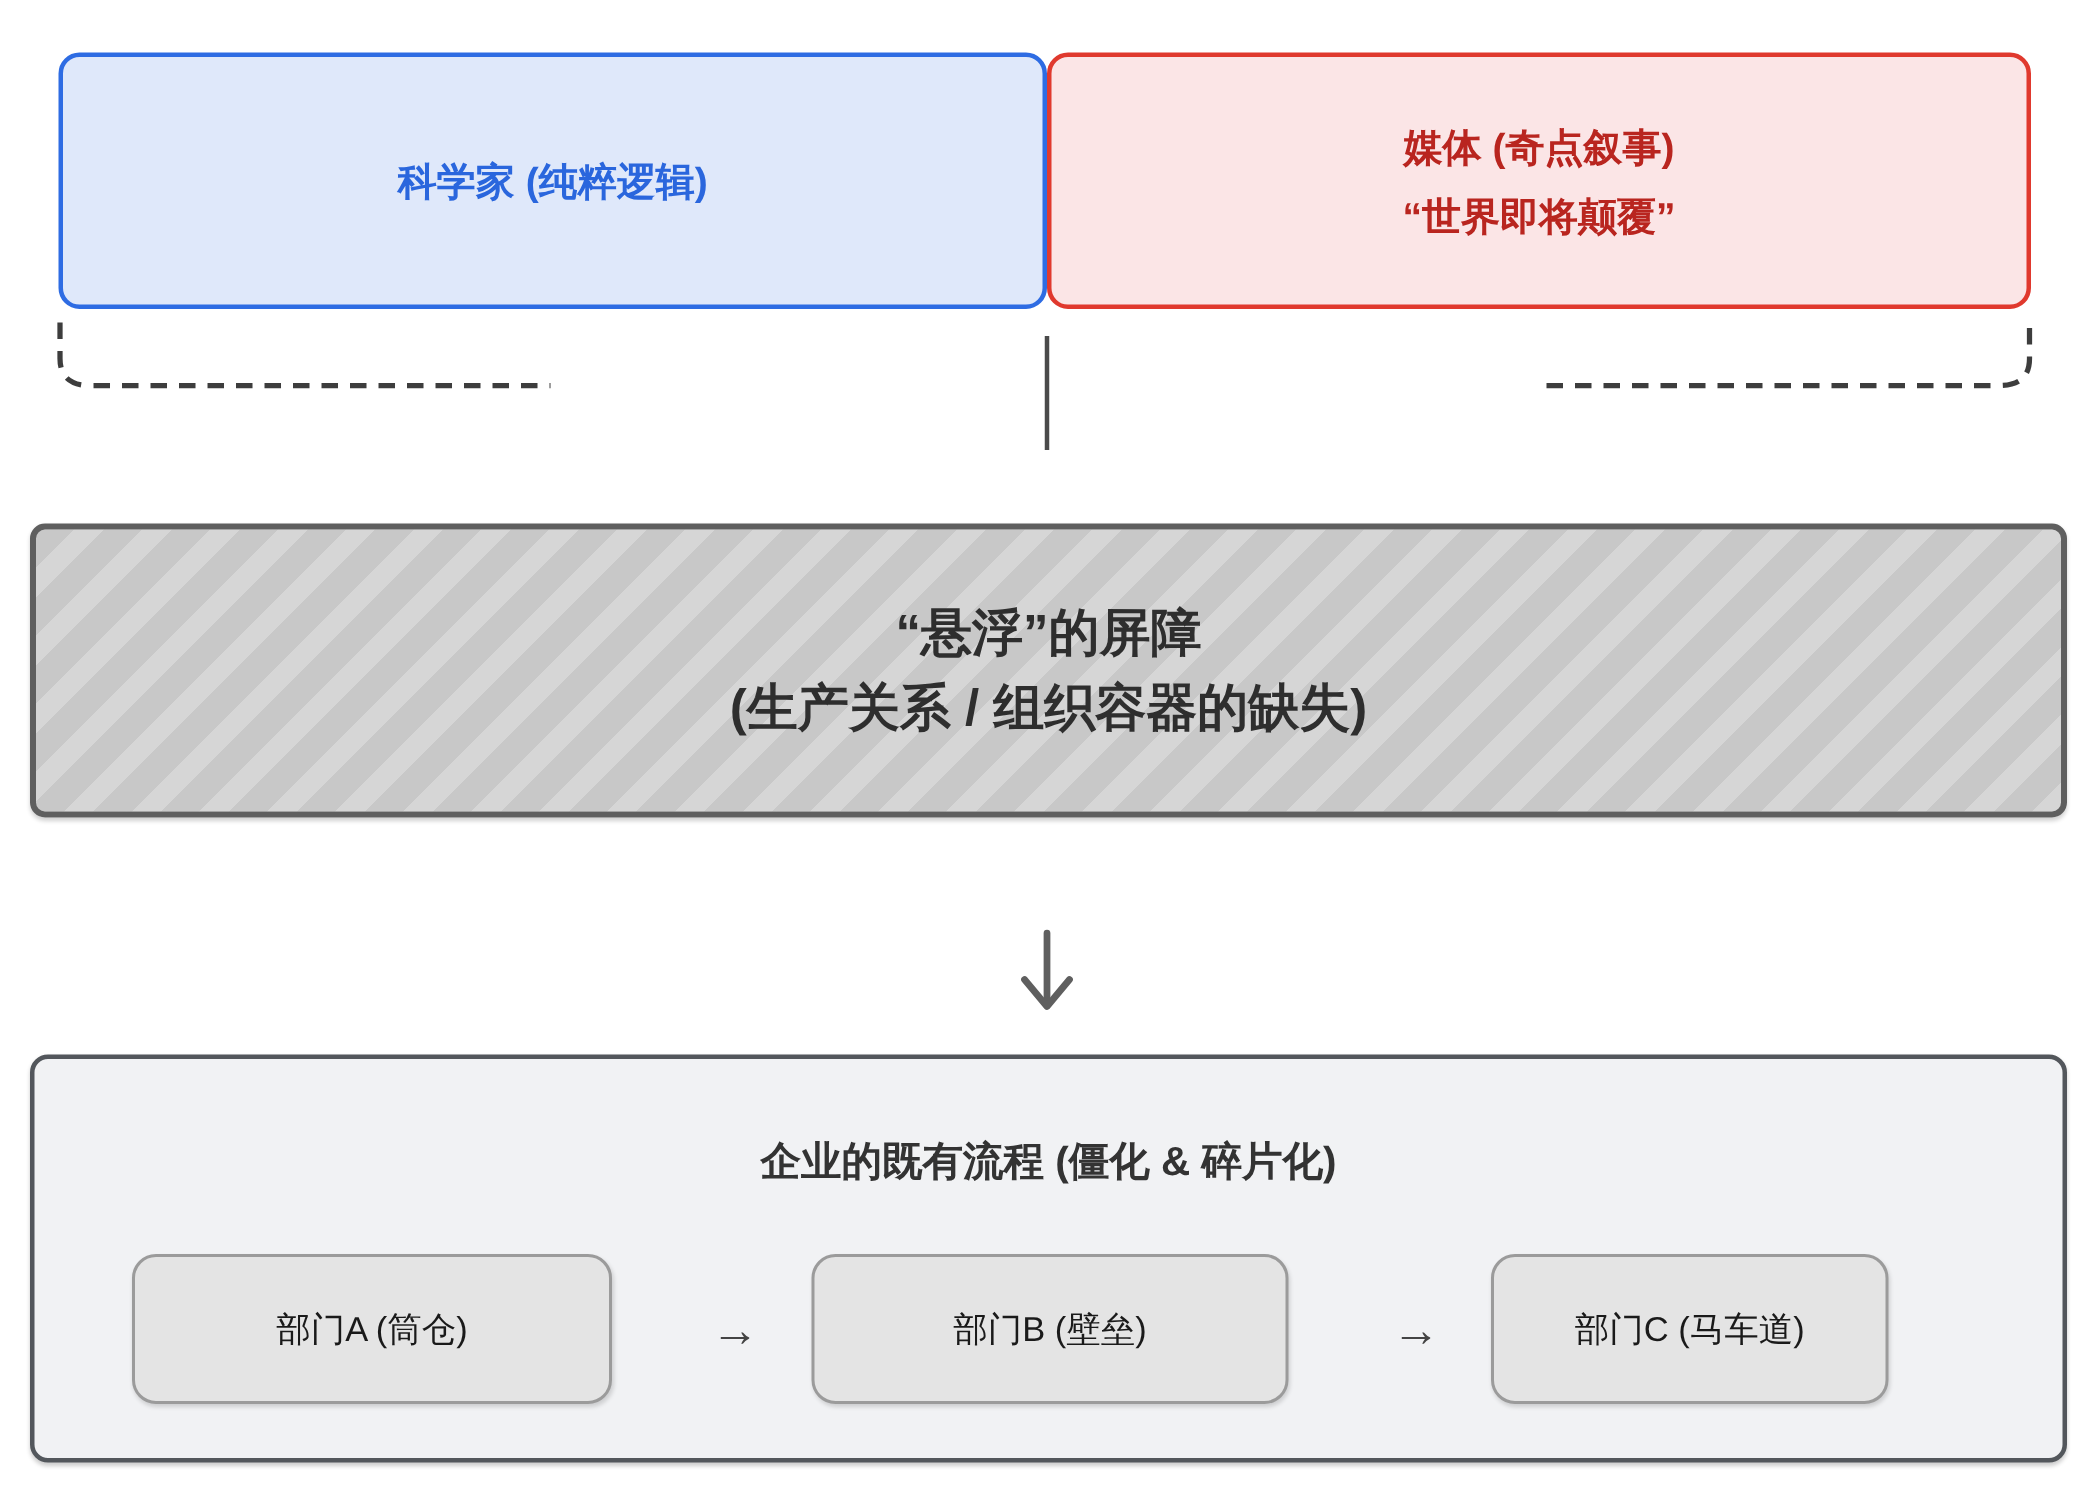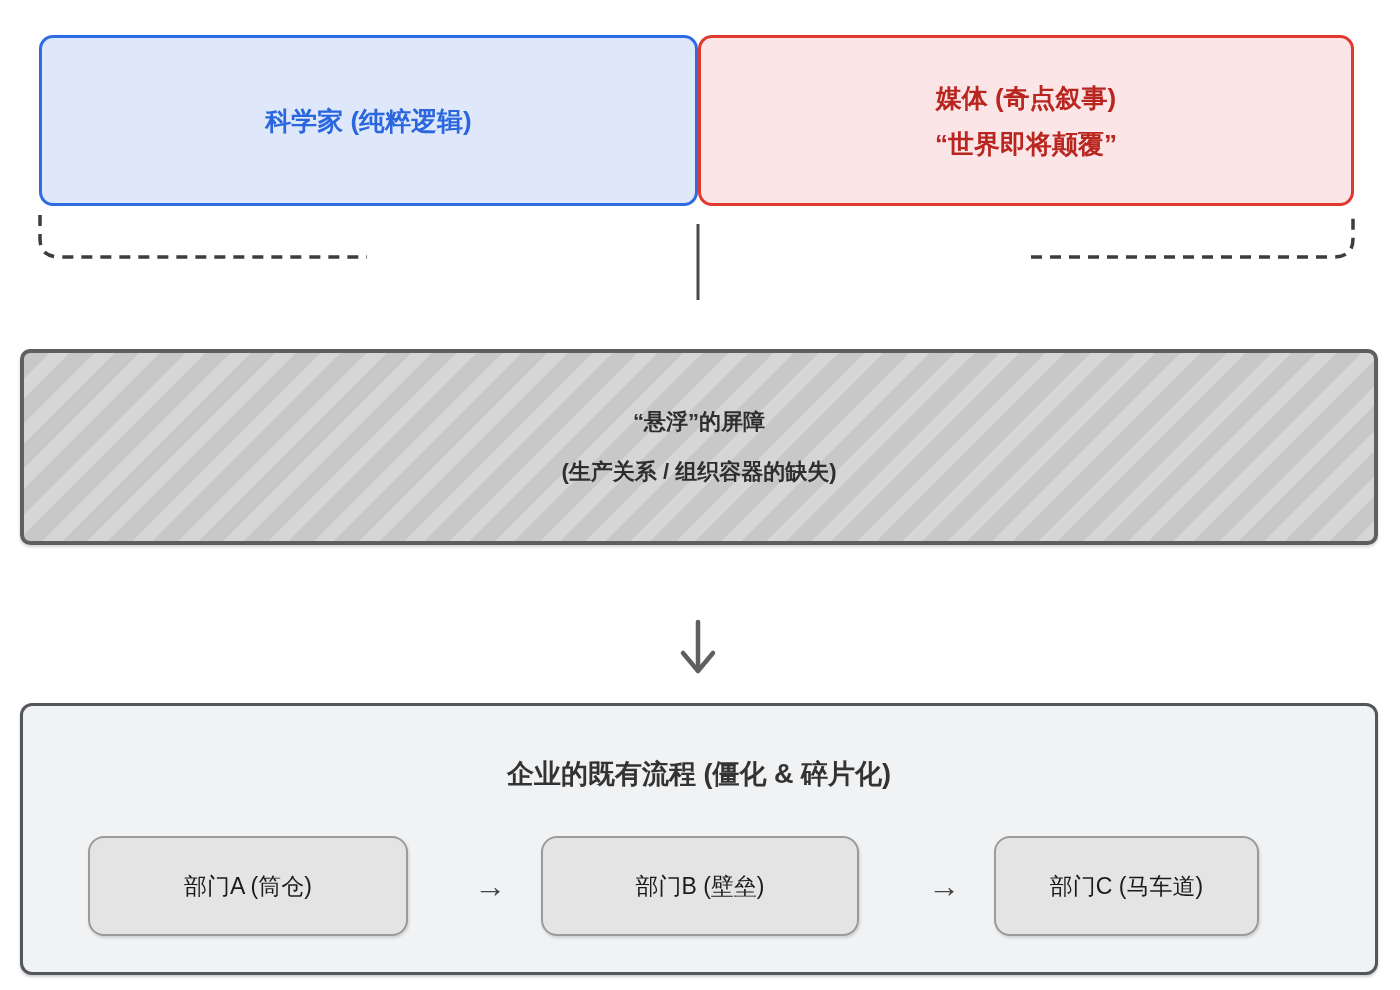--- a/index.html
+++ b/index.html
@@ -23,21 +23,21 @@
   .topbox.blue{left:39px;width:659px;background:var(--blue-fill);border:3px solid var(--blue-border);color:var(--blue-text);}
   .topbox.red{left:698px;width:656px;background:var(--red-fill);border:3px solid var(--red-border);color:var(--red-text);}
 
   .connector-svg{position:absolute;left:0;top:0;width:1400px;height:990px;pointer-events:none;}
 
   .barrier{
     position:absolute;left:20px;top:349px;width:1358px;height:196px;
     border:4px solid var(--barrier-border);border-radius:10px;
     background:repeating-linear-gradient(135deg,var(--hatch-dark) 0 18px,var(--hatch-light) 18px 32px);
     display:flex;flex-direction:column;align-items:center;justify-content:center;
-    font-size:22px;font-weight:700;line-height:50px;color:var(--barrier-text);text-align:center;
+    font-size:34px;font-weight:700;line-height:50px;color:var(--barrier-text);text-align:center;
     box-shadow:0 2px 3px rgba(0,0,0,0.18);
   }
 
   .enterprise{
     position:absolute;left:20px;top:703px;width:1358px;height:272px;
     background:var(--ent-fill);border:3px solid var(--ent-border);border-radius:12px;
     box-shadow:0 2px 3px rgba(0,0,0,0.2);
   }
   .ent-title{
     position:absolute;left:0;top:50px;width:100%;text-align:center;

